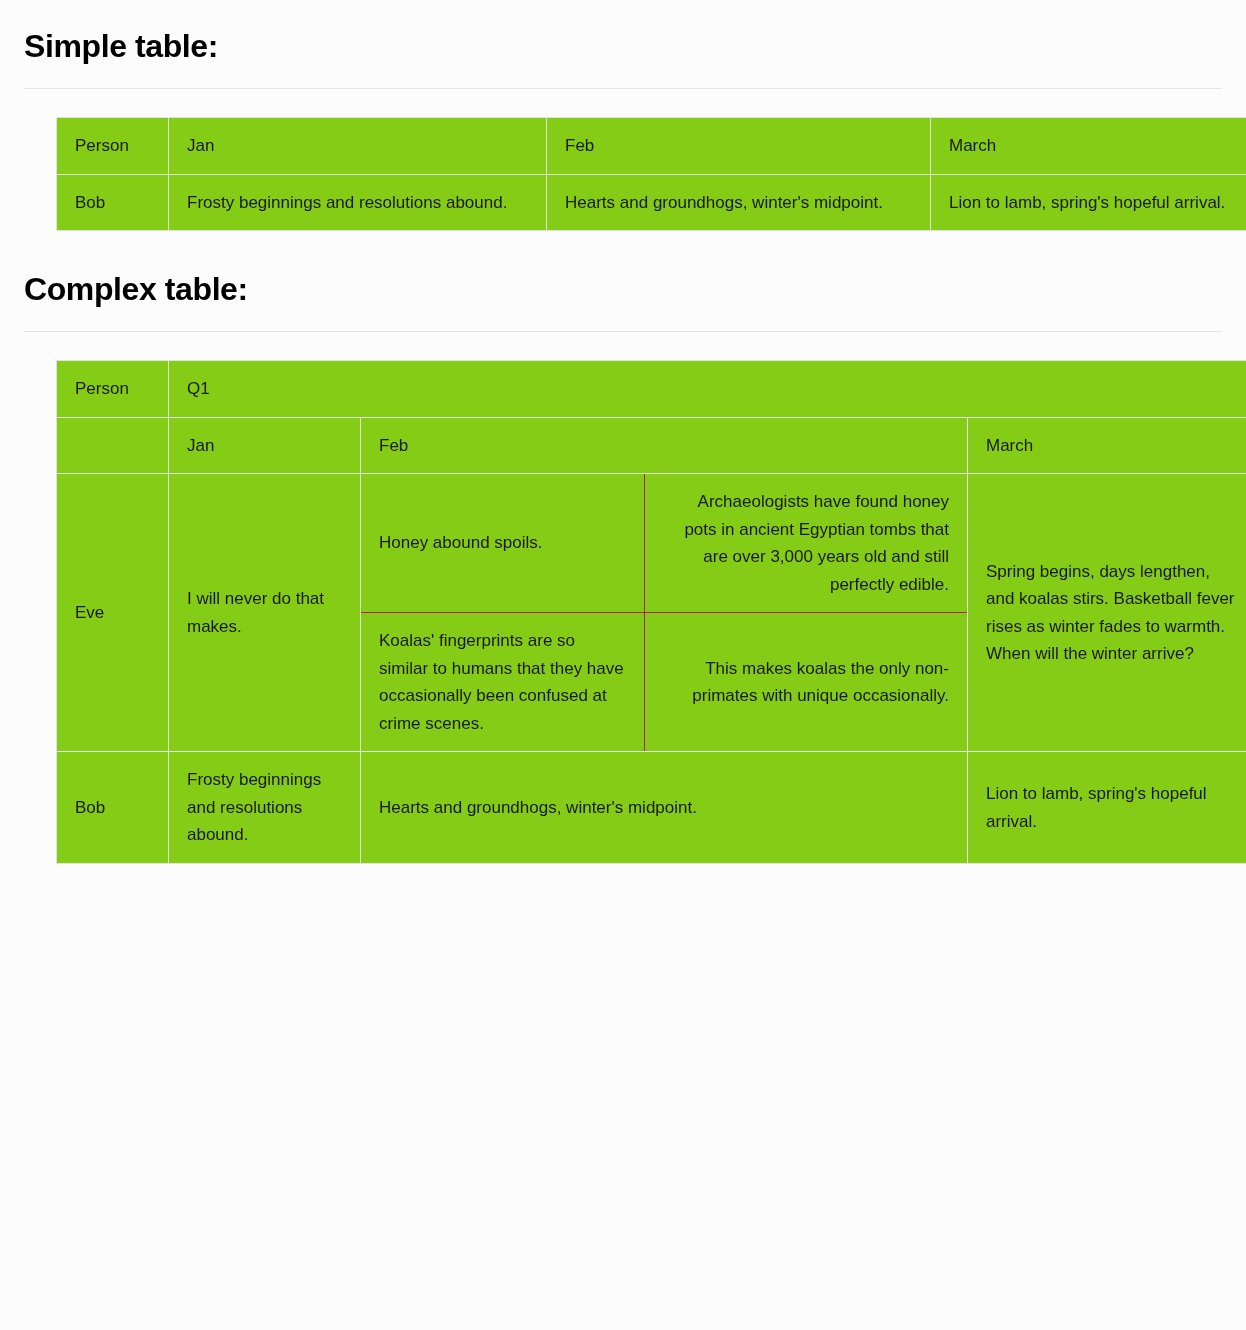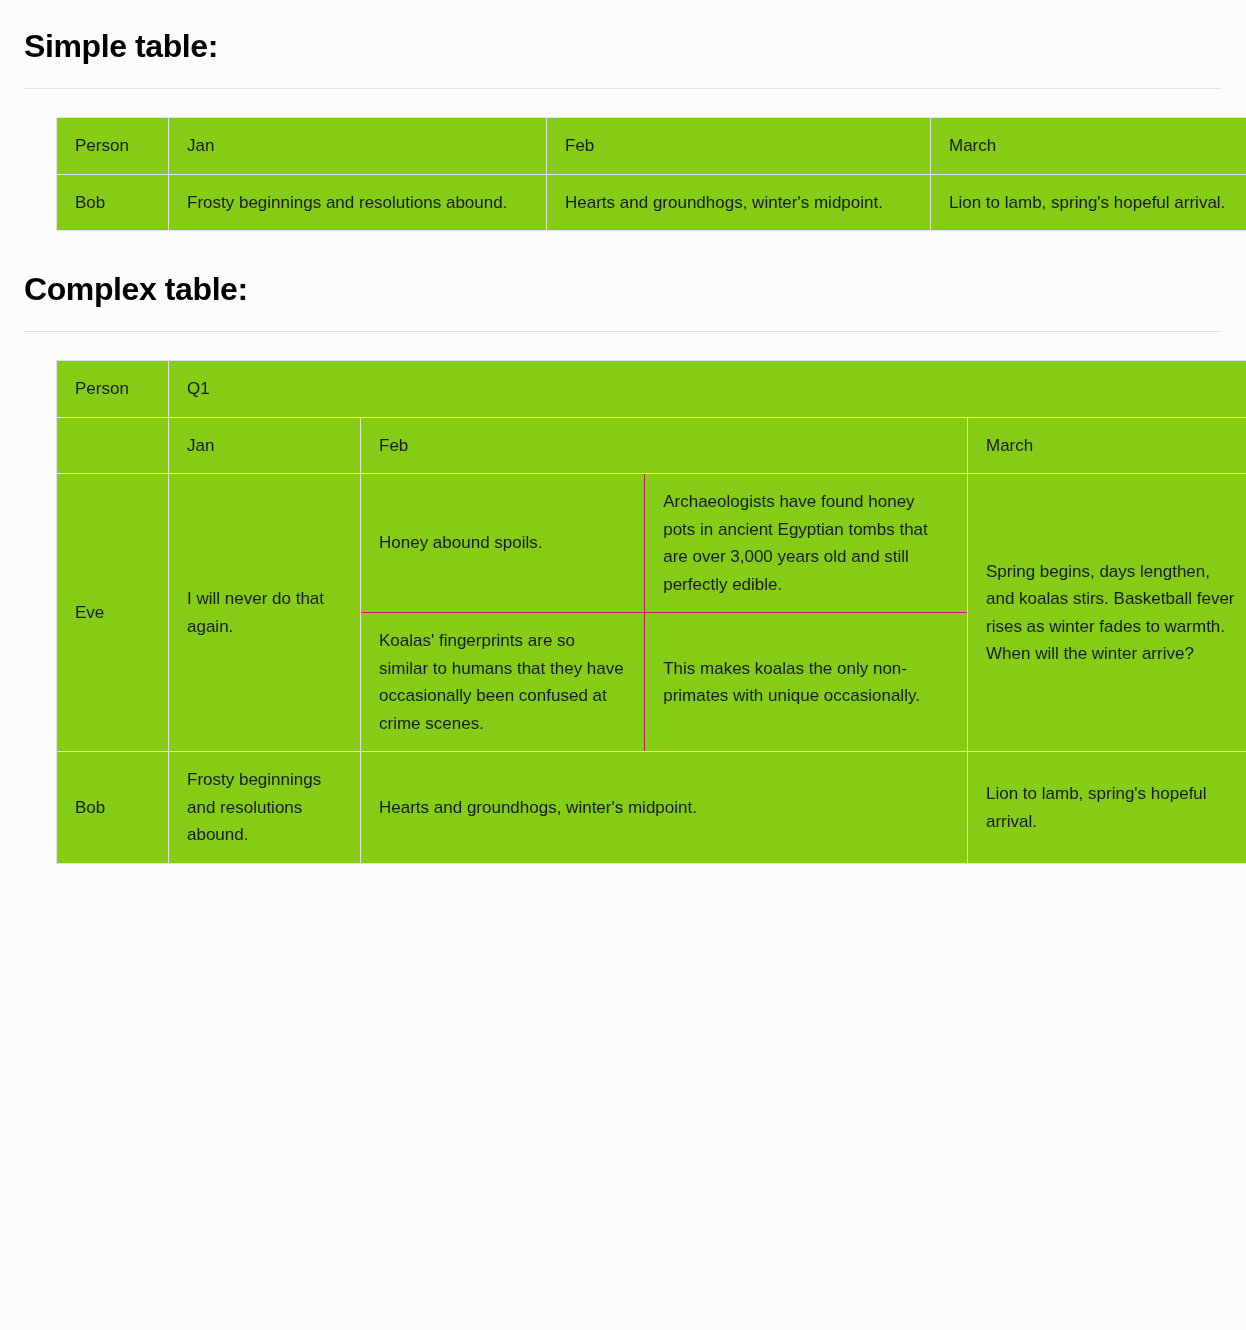--- a/index.html
+++ b/index.html
@@ -78,21 +78,21 @@
     height: 100%;
   }
   table.inner td {
     border: 1px solid #be185d;
     padding: 14px 18px;
     font-size: 17px;
     line-height: 1.62;
     vertical-align: middle;
   }
   table.inner td.no-left { border-left: none; }
-  table.inner td.no-right { border-right: none; }
+  table.inner td.no-right { border-right: none; text-align: right; }
   table.inner tr:first-child td { border-top: none; }
   table.inner tr:last-child td { border-bottom: none; }
   .h-cell { vertical-align: middle; }
   .spacer-bottom { height: 96px; }
 </style>
 </head>
 <body>
 
 <div class="page">
 
@@ -144,21 +144,21 @@
         <th class="h-cell"></th>
         <th class="h-cell">Jan</th>
         <th class="h-cell" colspan="2">Feb</th>
         <th class="h-cell">March</th>
       </tr>
     </thead>
     <tbody>
 
       <tr>
         <td>Eve</td>
-        <td>I will never do that again.</td>
+        <td>I will never do that makes.</td>
         <td class="nested-host" colspan="2">
           <table class="inner">
             <tbody>
                 <tr>
               <td class="no-left">Honey abound spoils.</td>
               <td class="no-right">Archaeologists have found honey pots in ancient Egyptian tombs that are over 3,000 years old and still perfectly edible.</td>
             </tr>
             <tr>
               <td class="no-left">Koalas' fingerprints are so similar to humans that they have occasionally been confused at crime scenes.</td>
               <td class="no-right">This makes koalas the only non-primates with unique occasionally.</td>

